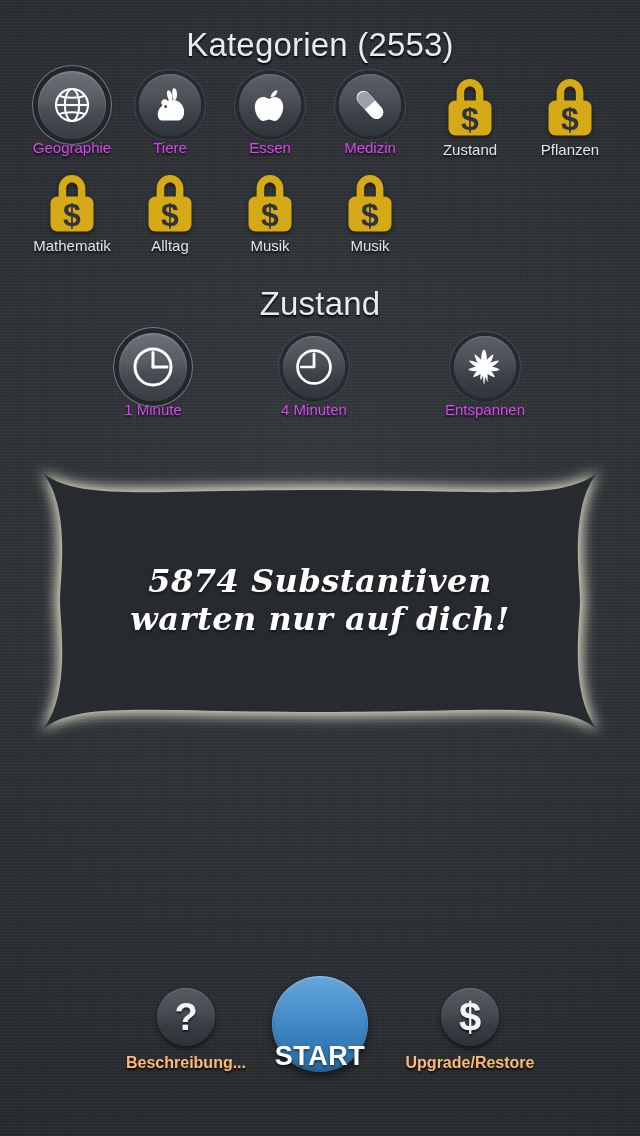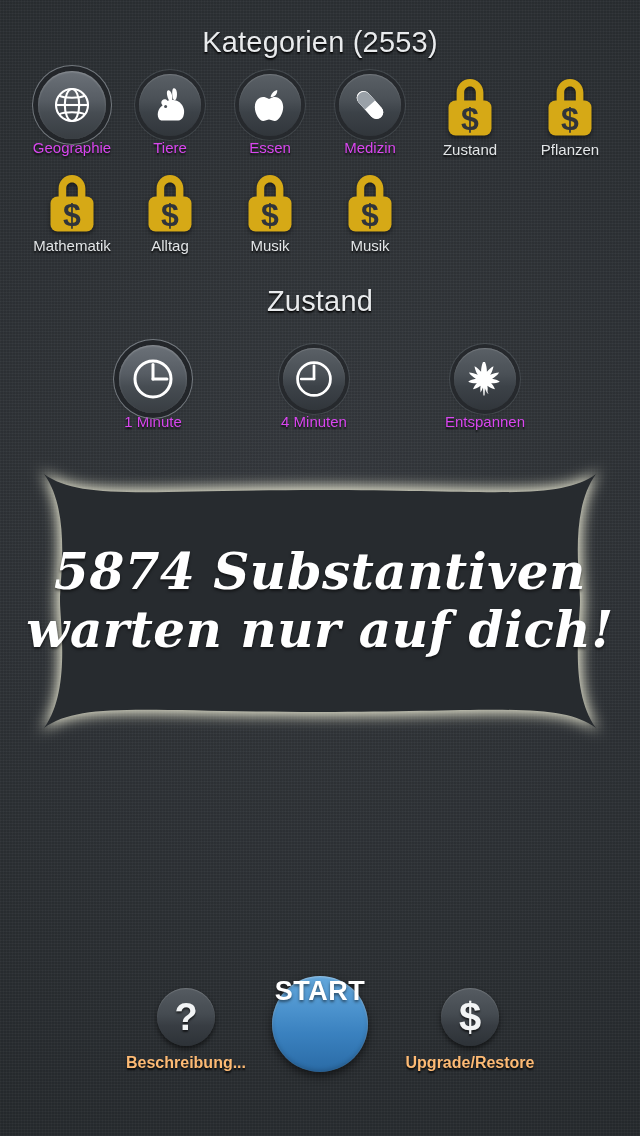--- a/index.html
+++ b/index.html
@@ -20,34 +20,34 @@
     color:#e8eaec;
     position:relative;
     -webkit-font-smoothing:antialiased;
   }
 
   
   .section-title {
     position:absolute;
     left:0; width:100%;
     text-align:center;
-    font-size:29px;
+    font-size:33px;
     font-weight:400;
     color:#e9ebed;
     text-shadow:0 2px 2px rgba(0,0,0,.75), 0 1px 0 rgba(0,0,0,.6);
     letter-spacing:.2px;
   }
   #title-kategorien { top:26px; }
   #title-zustand    { top:285px; }
 
   
   .icon-row { position:absolute; left:0; width:100%; height:100px; }
   #row-cat-1  { top:74px; }
   #row-cat-2  { top:170px; }
-  #row-state  { top:348px;padding-left:40px; }
+  #row-state  { top:336px;padding-left:40px; }
 
   .cell {
     position:absolute;
     top:0;
     width:100px;
     text-align:center;
   }
 
   .cat-label {
     display:block;
@@ -111,21 +111,21 @@
     left:0; top:0; width:100%; height:100%;
     display:flex; flex-direction:column;
     align-items:center; justify-content:center;
     gap:2px;
     padding:0 38px;
   }
   .banner-line {
     font-family:"DejaVu Serif", "Liberation Serif", serif;
     font-style:italic;
     font-weight:700;
-    font-size:50px;
+    font-size:32px;
     line-height:1.12;
     color:#ffffff;
     text-align:center;
     white-space:nowrap;
     text-shadow:0 2px 3px rgba(0,0,0,.55);
     letter-spacing:.5px;
   }
 
   
   #bottom-bar {
@@ -167,21 +167,21 @@
     position:absolute;
     left:50%; top:-6px;
     transform:translateX(-50%);
     width:96px; height:96px;
     border-radius:50%;
     background:linear-gradient(180deg,#63a6da 0%,#4b92cd 35%,#3a81bf 60%,#2a6ba6 100%);
     box-shadow:
       0 4px 8px rgba(0,0,0,.55),
       inset 0 1px 2px rgba(255,255,255,.35),
       inset 0 -2px 4px rgba(0,0,0,.18);
-    display:flex; align-items:flex-start; justify-content:center;
+    display:flex; align-items:flex-end; justify-content:center;
   }
   #start-label {
     font-size:27px;
     font-weight:700;
     color:#ffffff;
     letter-spacing:.5px;
     text-shadow:0 2px 3px rgba(0,0,0,.5);
   }
 </style>
 </head>

